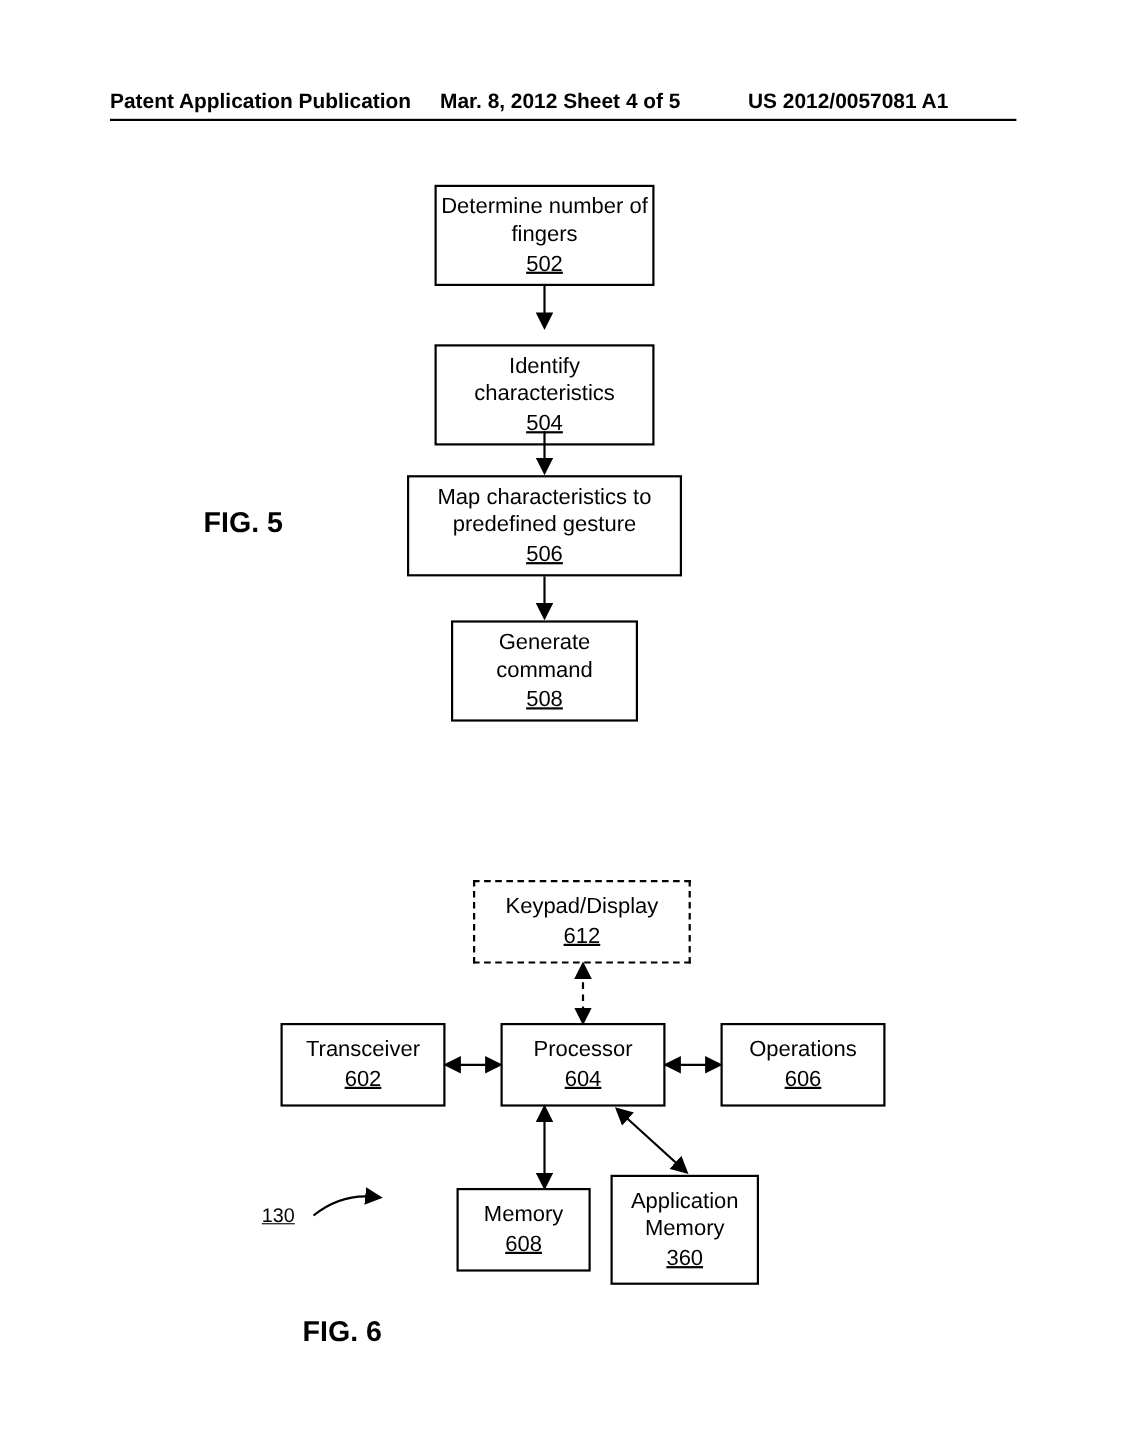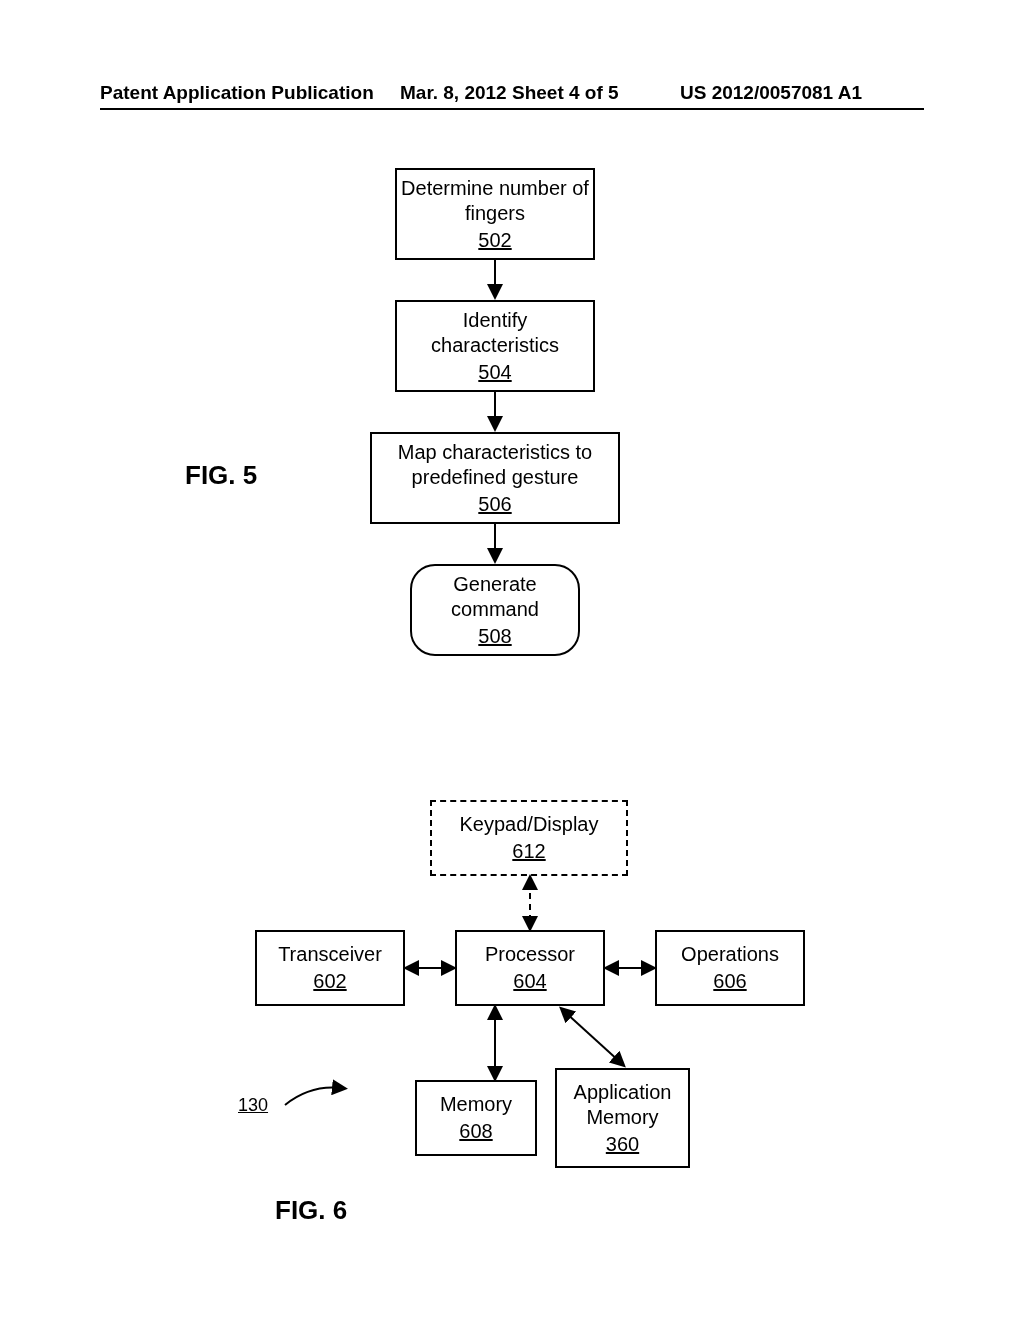--- a/index.html
+++ b/index.html
@@ -91,31 +91,31 @@
   </div>
   <div class="header-rule"></div>
 
   <div class="fig-label" style="left:185px; top:460px;">FIG. 5</div>
 
   <div class="box" style="left:395px; top:168px; width:200px; height:92px;">
     <span>Determine number of fingers</span>
     <span class="ref">502</span>
   </div>
 
-  <div class="box" style="left:395px; top:300px; width:200px; height:92px;">
+  <div class="box" style="left:395px; top:313px; width:200px; height:92px;">
     <span>Identify characteristics</span>
     <span class="ref">504</span>
   </div>
 
   <div class="box" style="left:370px; top:432px; width:250px; height:92px;">
     <span>Map characteristics to predefined gesture</span>
     <span class="ref">506</span>
   </div>
 
-  <div class="box" style="left:410px; top:564px; width:170px; height:92px;border-radius:25px;">
+  <div class="box" style="left:410px; top:564px; width:170px; height:92px;">
     <span>Generate command</span>
     <span class="ref">508</span>
   </div>
 
   <svg class="connector" style="left:490px; top:260px; width:10px; height:40px;">
     <defs>
       <marker id="ah" markerWidth="8" markerHeight="8" refX="4" refY="4" orient="auto">
         <path d="M0,0 L8,4 L0,8 Z" fill="#000"></path>
       </marker>
     </defs>

